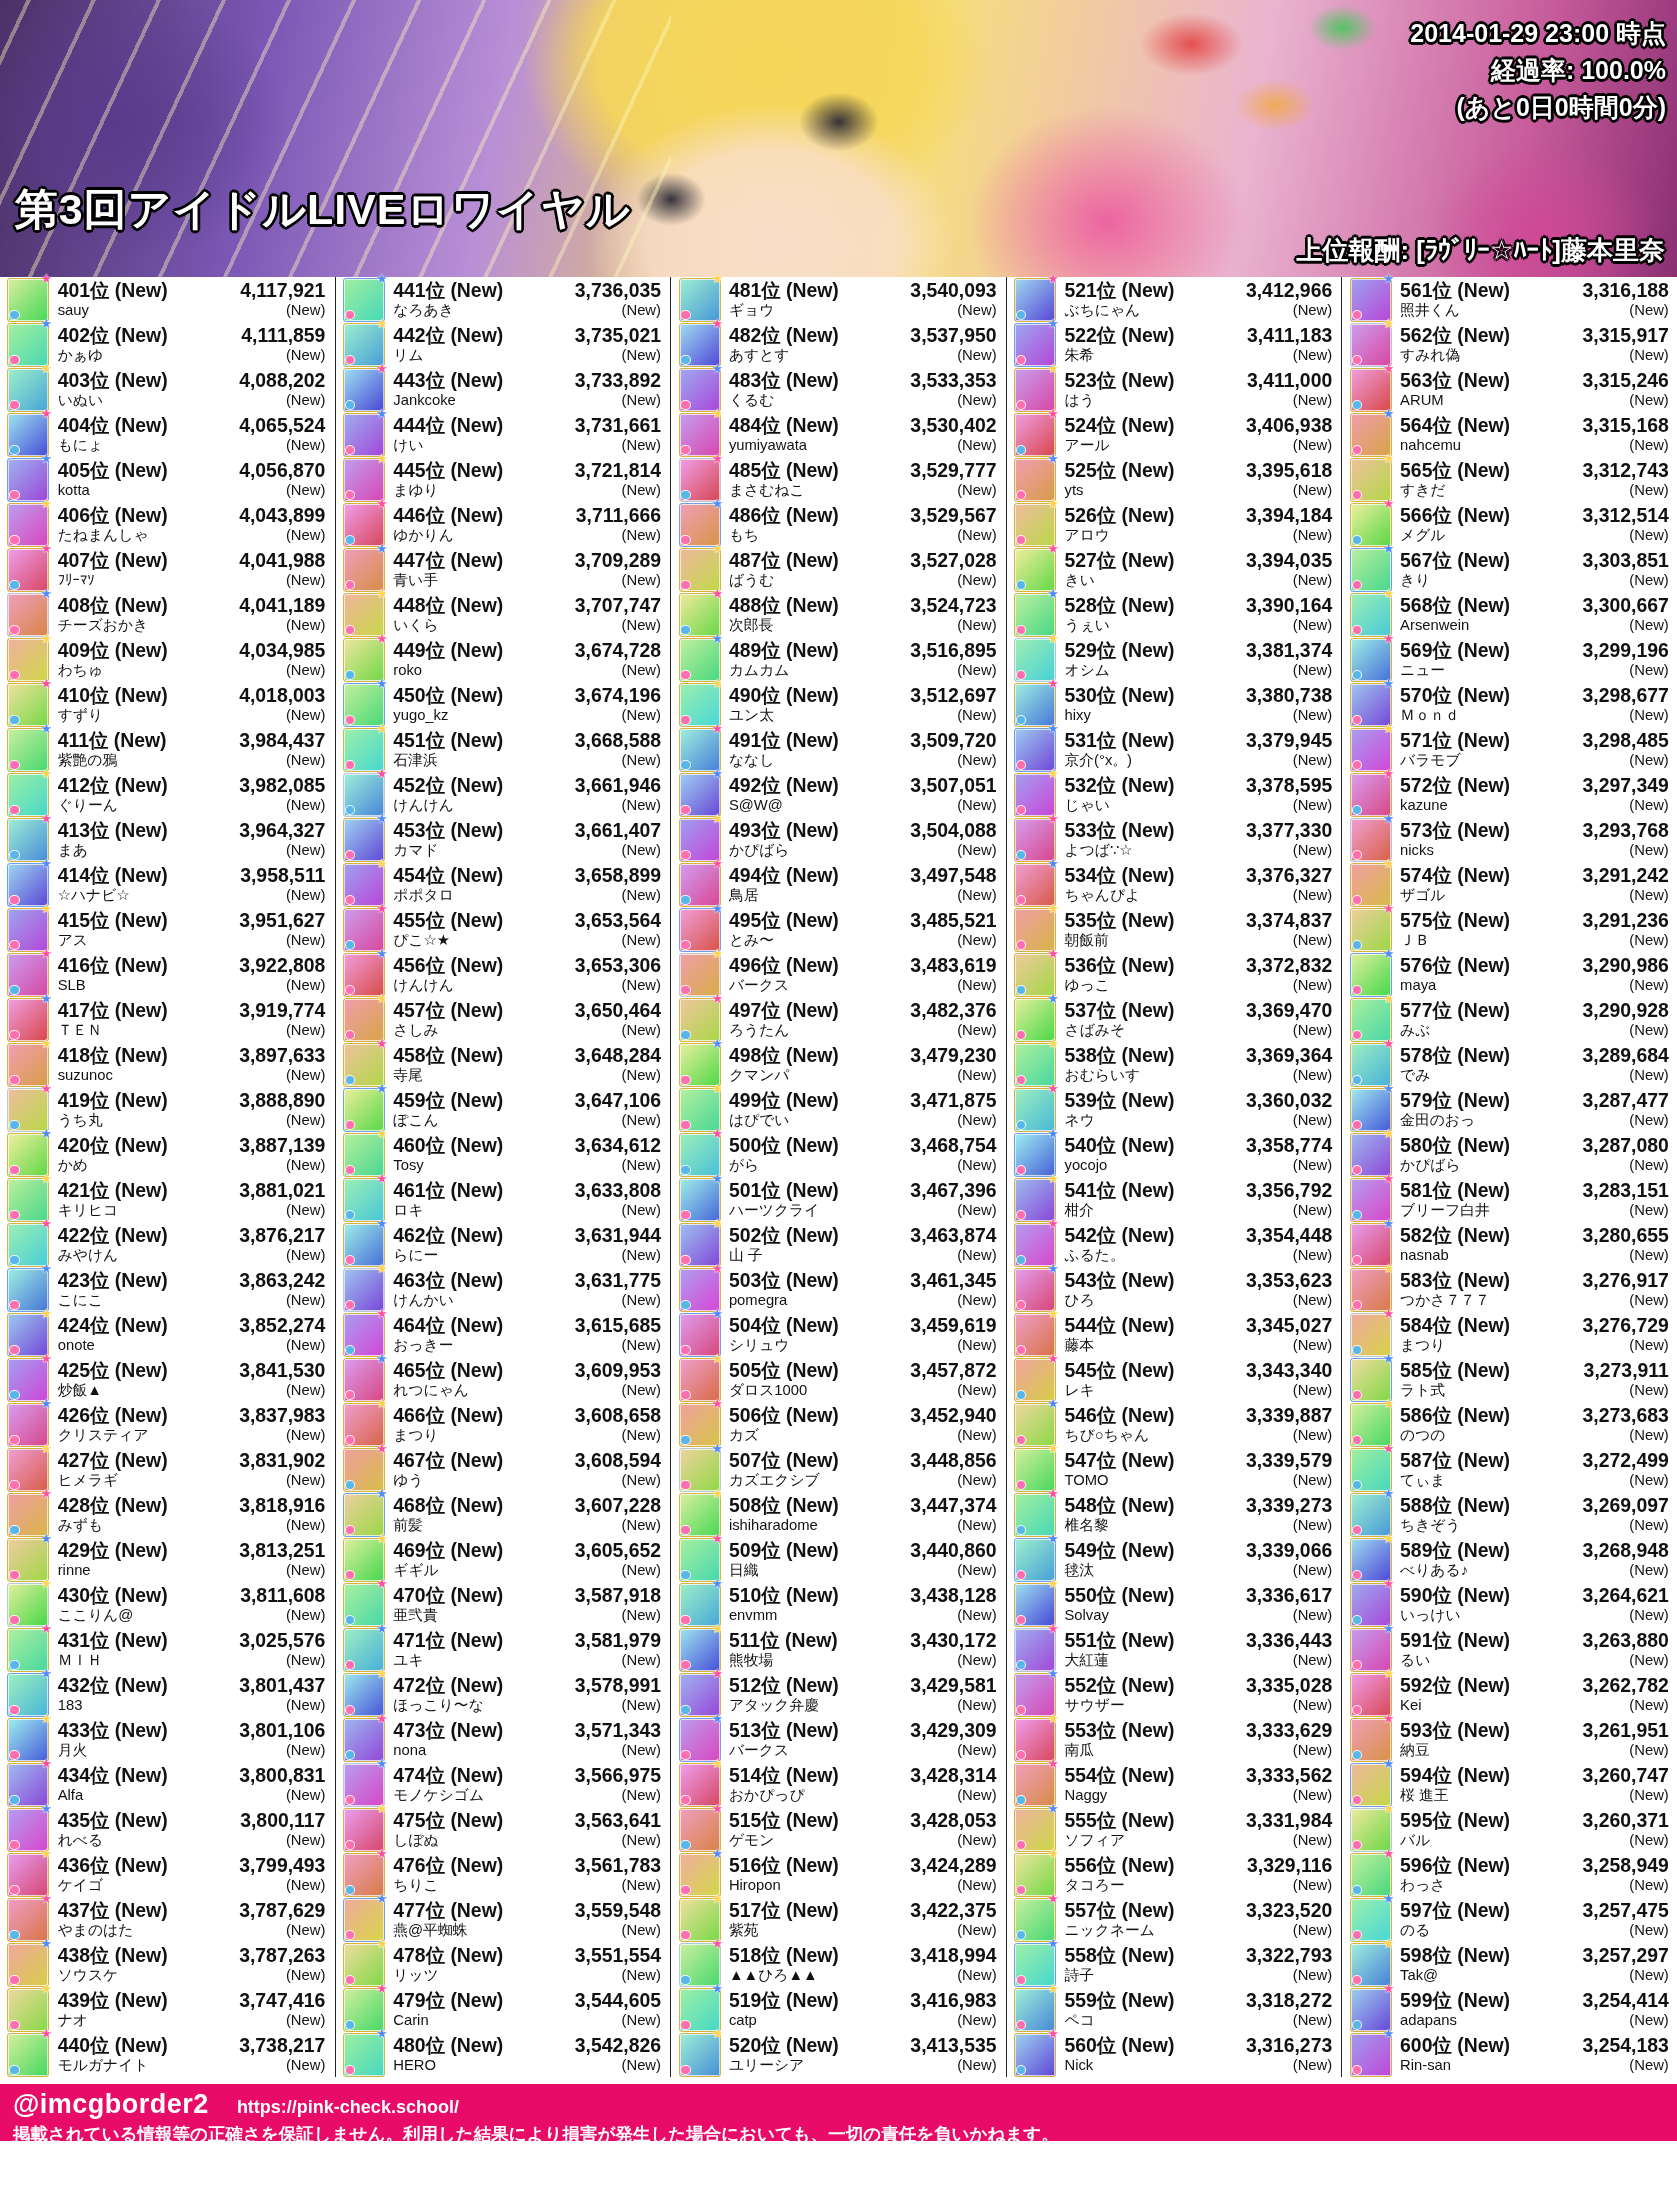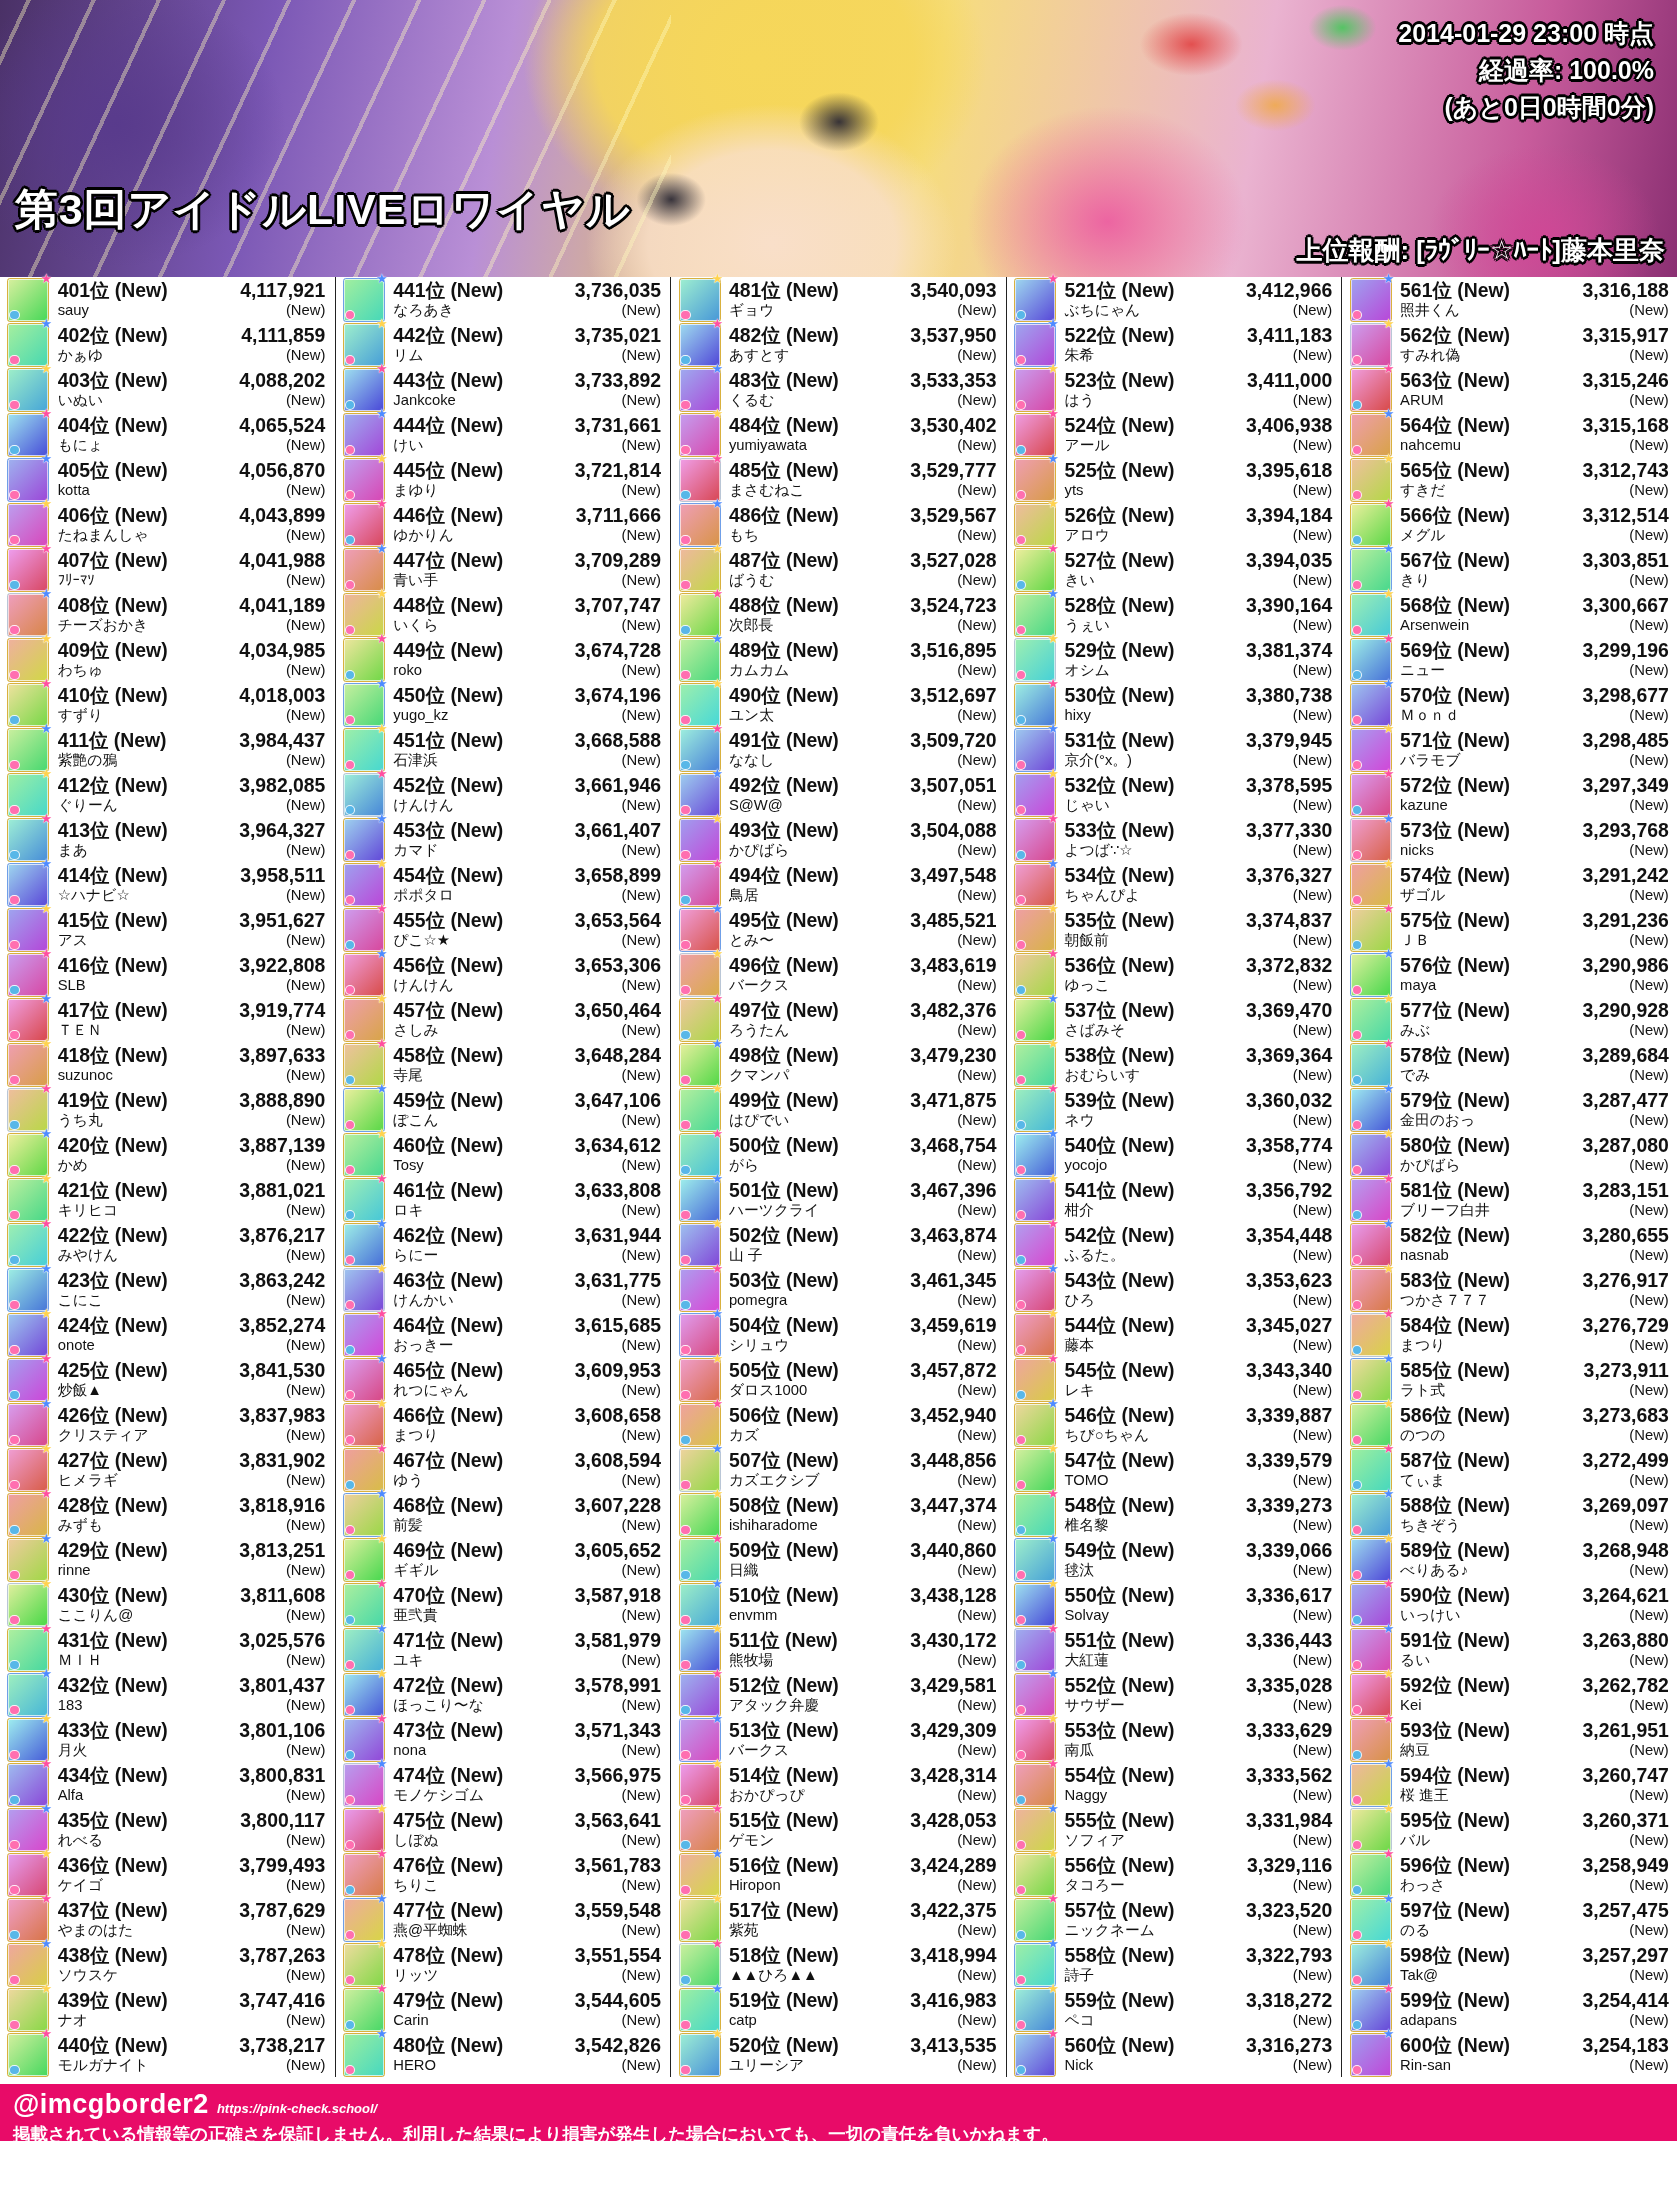--- a/index.html
+++ b/index.html
@@ -16,21 +16,21 @@
       radial-gradient(ellipse 258px 194px at 46% 88%, #f9dfc9 0%, rgba(249,223,201,.85) 48%, transparent 72%),
       radial-gradient(ellipse 305px 231px at 45% 22%, #f6d75a 0%, rgba(246,215,90,.9) 52%, transparent 76%),
       radial-gradient(ellipse 212px 175px at 66% 80%, rgba(236,90,160,.9), transparent 66%),
       radial-gradient(ellipse 175px 138px at 92% 85%, rgba(210,70,150,.85), transparent 66%),
       radial-gradient(ellipse 240px 203px at 7% 45%, rgba(88,58,140,.95), transparent 70%),
       linear-gradient(100deg,#4a3166 0%,#7b58b5 16%,#b98fd6 30%,#e8c96a 45%,#f6dd7d 55%,#eab3d0 74%,#c75b9b 90%,#8a2f72 100%);}
   .streaks{position:absolute;left:0;top:0;width:40%;height:100%;opacity:.5;
     background:repeating-linear-gradient(115deg,rgba(255,255,200,.0) 0 24px,rgba(255,250,190,.8) 24px 28px,rgba(255,255,255,0) 28px 59px);}
   .outl{color:#fff;font-weight:bold;
     text-shadow:-1.8px -1.8px 0 #000,1.8px -1.8px 0 #000,-1.8px 1.8px 0 #000,1.8px 1.8px 0 #000,0 -2.8px 0 #000,0 2.8px 0 #000,-2.8px 0 0 #000,2.8px 0 0 #000;}
-  .status{position:absolute;top:14.8px;right:24px;text-align:right;font-size:25px;line-height:37px;}
+  .status{position:absolute;top:14.8px;right:12px;text-align:right;font-size:25px;line-height:37px;}
   .title{position:absolute;left:14.8px;top:181px;font-size:43px;letter-spacing:0.9px;}
   .period{position:absolute;left:14.8px;top:234px;font-size:25px;}
   .reward{position:absolute;right:13px;top:233px;font-size:26px;}
   
   .subtitle{height:57px;box-sizing:border-box;padding:18.5px 0 0 13px;font-size:21px;color:#000;}
   
   .grid{display:grid;grid-template-columns:repeat(5,1fr);width:1678px;}
   .col{border-right:0.9px solid #222;}
   .col:last-child{border-right:none;}
   .entry{display:flex;height:45px;box-sizing:border-box;padding:0.9px 9.2px 0 7.4px;align-items:flex-start;}
@@ -44,21 +44,21 @@
   .rank{font-size:19.4px;font-weight:bold;line-height:24px;white-space:nowrap;}
   .nm{font-size:14.8px;line-height:17.5px;white-space:nowrap;overflow:hidden;}
   .rt{text-align:right;white-space:nowrap;margin-left:3.7px;}
   .pts{font-size:19.4px;font-weight:bold;line-height:24px;}
   .nw{font-size:14.8px;line-height:17.5px;}
   
   .footer{margin-top:7.4px;height:57px;box-sizing:border-box;background:#e80b68;color:#fff;
           padding:4.6px 13px 0 13px;}
   .f1{display:flex;align-items:baseline;}
   .handle{font-size:27px;font-weight:bold;letter-spacing:0.5px;}
-  .url{font-size:13px;font-weight:bold;margin-left:8px;font-style:italic;}
+  .url{font-size:18px;font-weight:bold;margin-left:28px;}
   .f2{font-size:17.5px;font-weight:bold;margin-top:1.8px;}
 </style>
 </head>
 <body>
 
 <div>
   <header class="banner">
     <div class="streaks"></div>
     <div class="status outl">
       <div>2014-01-29 23:00 時点</div>

